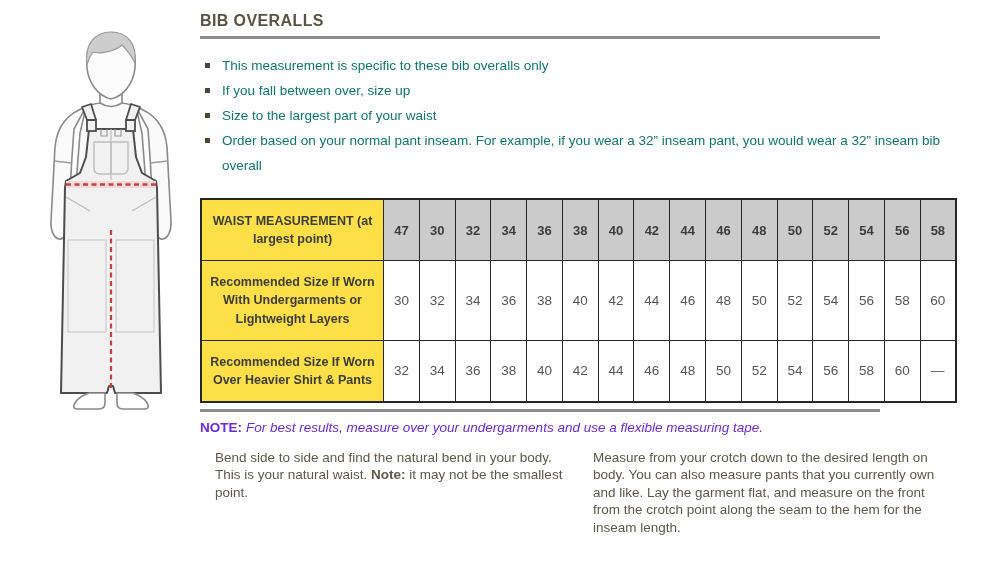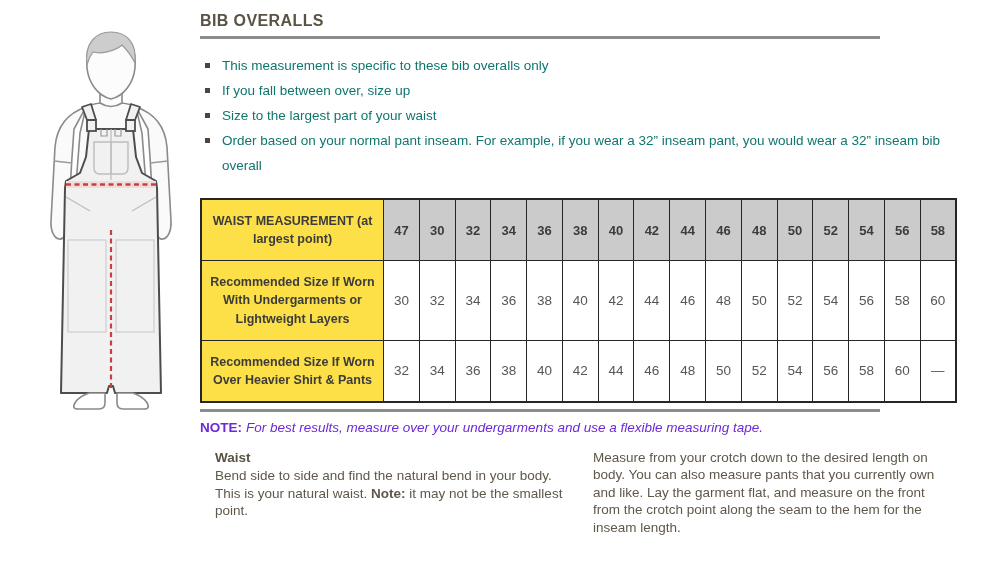--- a/index.html
+++ b/index.html
@@ -165,21 +165,20 @@
           </tr>
         </tbody>
     </table>
 
     <div class="rule"></div>
 
     <p class="note"><span class="note-label">NOTE:</span><span class="note-body">For best results, measure over your undergarments and use a flexible measuring tape.</span></p>
 
     <div class="measure-cols">
       <div class="measure-col col-waist">
-        <h3>Waist</h3>
         <p><span>Bend side to side and find the natural bend in your body. This is your natural waist. </span><b>Note:</b><span> it may not be the smallest point.</span></p>
       </div>
       <div class="measure-col col-inseam">
         <p>Measure from your crotch down to the desired length on body. You can also measure pants that you currently own and like. Lay the garment flat, and measure on the front from the crotch point along the seam to the hem for the inseam length.</p>
       </div>
     </div>
   </div>
 </div>
 
 </body></html>

